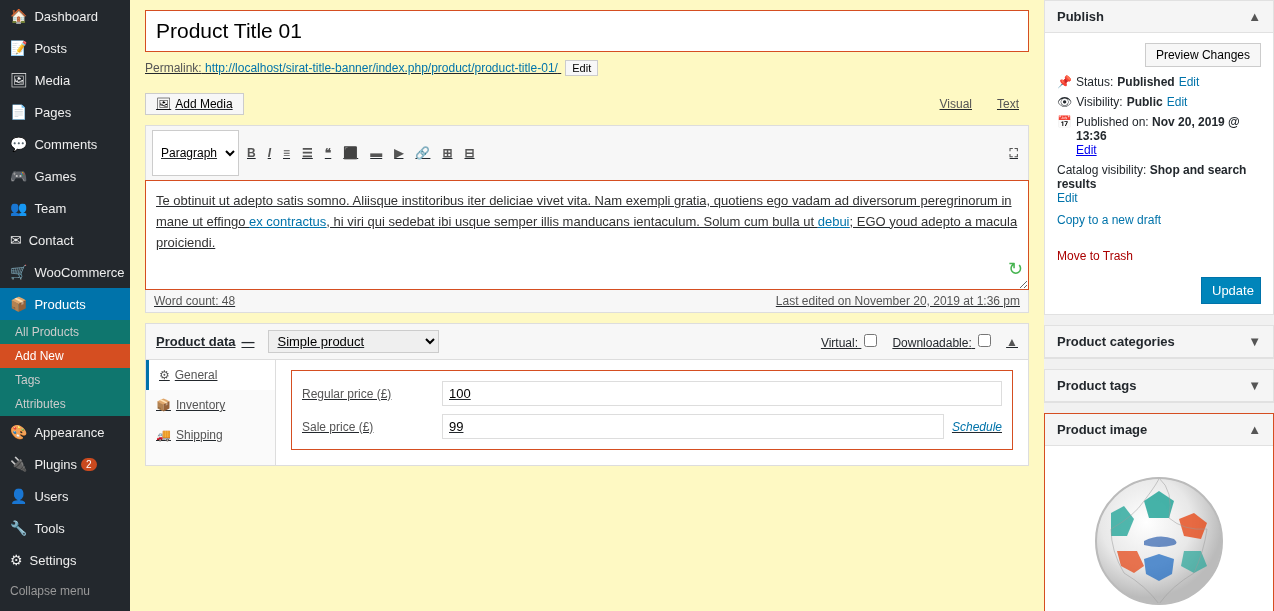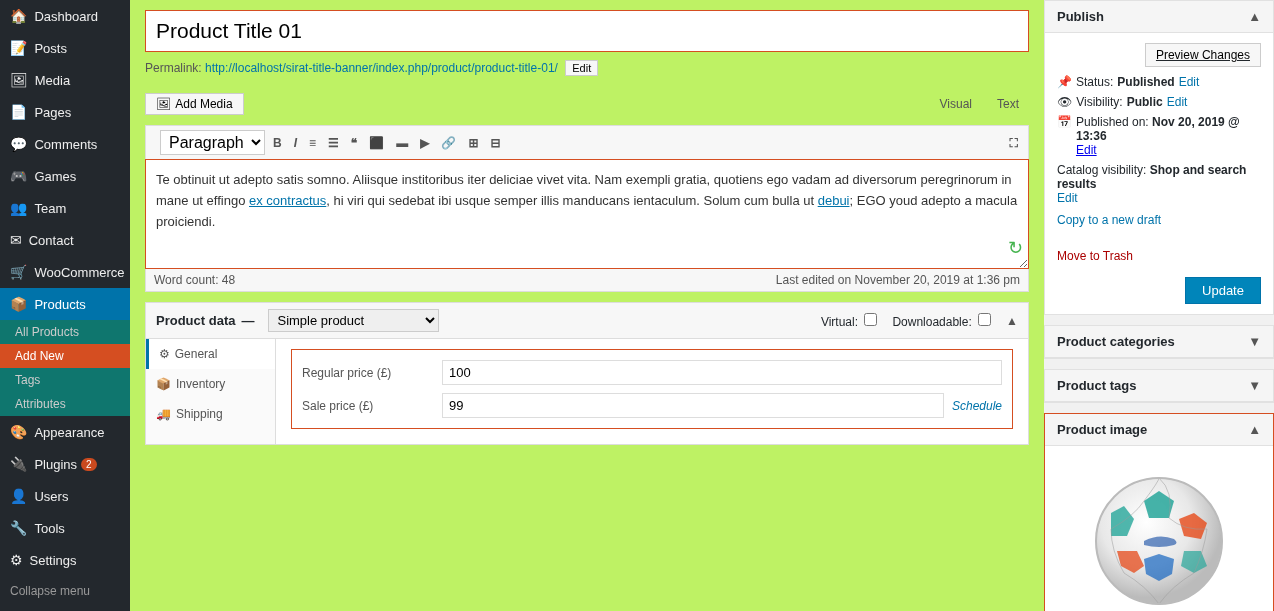--- a/index.html
+++ b/index.html
@@ -53,21 +53,22 @@
     #content-area {
       flex: 1;
       display: flex;
       overflow: hidden;
     }
 
     #editor-panel {
       flex: 1;
       padding: 10px 15px;
       overflow-y: auto;
-      background: #bef264;
+      background: #fef9c3;
+      text-decoration: underline;
     }
 
     #right-panel {
       width: 230px;
       flex-shrink: 0;
       padding: 0;
       overflow-y: auto;
       background: #f1f1f1;
     }
 
@@ -126,25 +127,24 @@
       display: flex;
       align-items: center;
       padding: 4px 6px;
       background: #f7f7f7;
       border: 1px solid #ddd;
       border-bottom: none;
       gap: 4px;
       flex-wrap: wrap;
     }
     .format-select {
-      font-size: 16px;
-      padding: 2px 4px;
+      font-size: 12px;
+      padding: 14px 4px;
       border: 1px solid #ccc;
       background: #fff;
-      margin-left: 8px;
     }
     .fmt-btn {
       font-size: 12px;
       font-weight: bold;
       cursor: pointer;
       padding: 1px 4px;
       color: #555;
       border: none;
       background: none;
     }
@@ -286,21 +286,20 @@
       font-size: 13px;
       font-weight: 600;
     }
     .rp-header .toggle-icon { cursor: pointer; color: #555; }
     .rp-body { padding: 10px 12px; }
 
     .publish-row {
       display: flex;
       justify-content: flex-end;
       margin-bottom: 8px;
-      text-decoration: underline;
     }
     .preview-btn {
       padding: 4px 10px;
       border: 1px solid #ccc;
       background: #f7f7f7;
       font-size: 12px;
       cursor: pointer;
     }
 
     .status-row {
@@ -330,21 +329,21 @@
       display: flex;
       flex-direction: column;
       gap: 4px;
       font-size: 12px;
       margin-bottom: 10px;
     }
     .rp-links a { color: #0073aa; text-decoration: none; }
 
     .update-btn {
       display: block;
-      width: 76px;
+      width: 60px;
       padding: 5px 10px;
       background: #0085ba;
       color: #fff;
       border: 1px solid #0073aa;
       font-size: 13px;
       cursor: pointer;
       float: right;
     }
 
     .product-image-placeholder {

